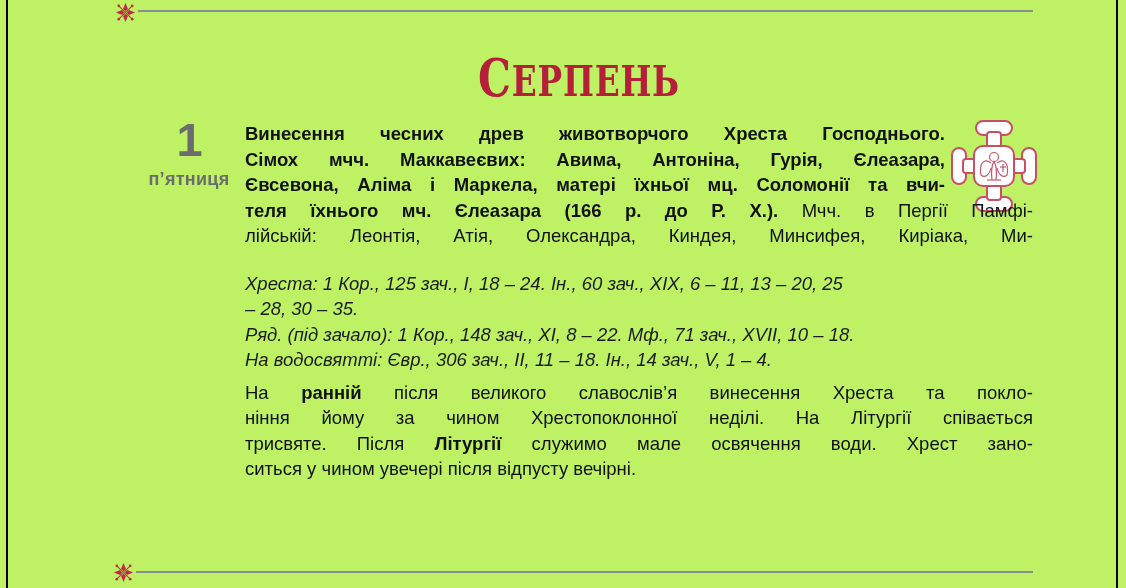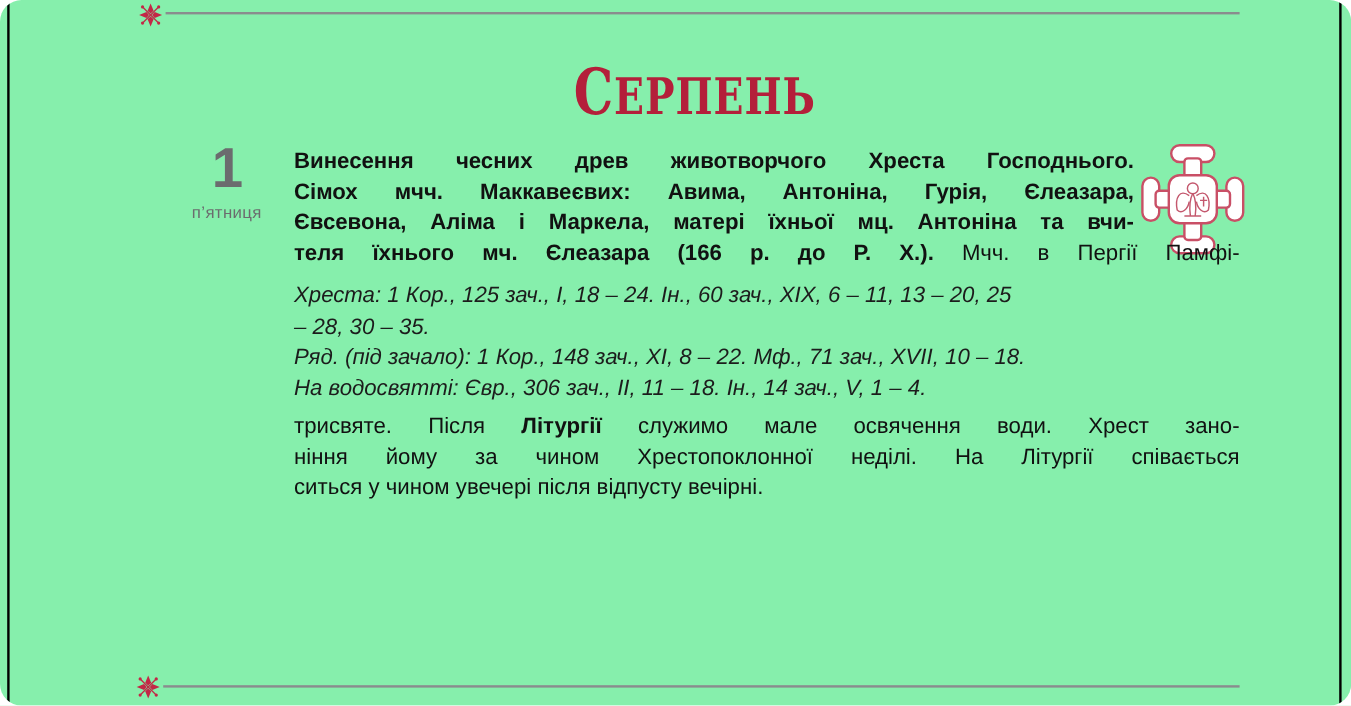--- a/index.html
+++ b/index.html
@@ -1,48 +1,48 @@
 <!DOCTYPE html>
 <html><head>
 <meta charset="utf-8">
 <style>
   html,body { margin:0; padding:0; background:#fff; }
   .page {
-    position:relative; width:1126px; height:588px; background:#86efac;
-    font-family:"Liberation Sans", sans-serif; color:#111; overflow:hidden;border-radius:18px;
+    position:relative; width:1126px; height:588px; background:#bef264;
+    font-family:"Liberation Sans", sans-serif; color:#111; overflow:hidden;
   }
   .vline { position:absolute; top:0; bottom:0; width:2px; background:#000; }
   .vline.left { left:6px; } .vline.right { left:1116px; }
   .rule { position:absolute; height:2px; background:#8a8c8e; }
   .rule.top { left:138px; top:10px; width:895px; }
   .rule.bottom { left:136px; top:571px; width:897px; }
   .sparkle { position:absolute; width:23px; height:23px; }
   .sparkle.top { left:114px; top:1px; }
   .sparkle.bottom { left:112px; top:561px; }
 
   .month-title {
     position:absolute; left:125px; top:46px; width:908px; text-align:center;
     font-family:"DejaVu Serif", serif; font-weight:bold; color:#b41f3a;
     font-size:42px; line-height:1.2; letter-spacing:1px;
     transform:scaleX(0.78); transform-origin:center;
   }
   .month-title::first-letter { font-size:53px; }
 
   .datebox { position:absolute; left:131px; top:118px; width:116px; text-align:center; color:#6b6c6e; }
   .day-num { font-size:47px; font-weight:bold; line-height:44px; letter-spacing:-1px; }
-  .weekday { font-size:14px; font-weight:normal; margin-top:7px; letter-spacing:0.3px; }
+  .weekday { font-size:18px; font-weight:bold; margin-top:7px; letter-spacing:0.3px; }
 
   .body-col { position:absolute; left:245px; top:121px; width:788px; font-size:18.5px; line-height:25.5px; }
   .body-col p { margin:0; }
   .fl { width:788px; white-space:nowrap; }
   .fl.narrow { width:700px; }
   .just { text-align:justify; text-align-last:justify; white-space:normal; }
   .b { font-weight:bold; }
 
-  .readings { margin-top:10px; font-style:italic; color:#1c1c1c; }
+  .readings { margin-top:22px; font-style:italic; color:#1c1c1c; }
   .fast-note { font-weight:bold; margin-top:1px; }
   .rubric { margin-top:7px; }
 
   .cross-icon { position:absolute; left:950px; top:117px; }
 </style>
 </head>
 <body>
 
 <div class="page">
 
@@ -100,35 +100,37 @@
         <line x1="50" y1="50" x2="56" y2="50"></line>
       </g>
     </svg>
   </span>
 
   <div class="body-col">
 
     <div>
       <p class="fl narrow just"><span class="b">Винесення чесних древ животворчого Хреста Господнього.</span><span></span></p>
       <p class="fl narrow just"><span class="b">Сімох мчч. Маккавеєвих: Авима, Антоніна, Гурія, Єлеазара,</span><span></span></p>
-      <p class="fl narrow just"><span class="b">Євсевона, Аліма і Маркела, матері їхньої мц. Антоніна та вчи-</span><span></span></p>
+      <p class="fl narrow just"><span class="b">Євсевона, Аліма і Маркела, матері їхньої мц. Соломонії та вчи-</span><span></span></p>
       <p class="fl just"><span class="b">теля їхнього мч. Єлеазара (166 р. до Р. Х.). </span><span>Мчч. в Пергії Памфі-</span></p>
+      <p class="fl just"><span class="b"></span><span>лійській: Леонтія, Атія, Олександра, Киндея, Минсифея, Киріака, Ми-</span></p>
     </div>
 
     <div class="readings">
       <p>Хреста: 1 Кор., 125 зач., I, 18 – 24. Ін., 60 зач., XIX, 6 – 11, 13 – 20, 25</p>
       <p>– 28, 30 – 35.</p>
       <p>Ряд. (під зачало): 1 Кор., 148 зач., XI, 8 – 22. Мф., 71 зач., XVII, 10 – 18.</p>
       <p>На водосвятті: Євр., 306 зач., II, 11 – 18. Ін., 14 зач., V, 1 – 4.</p>
     </div>
 
 
     <div class="rubric">
+      <p class="fl just"><span>На </span><span class="b">ранній</span><span> після великого славослів’я винесення Хреста та покло-</span></p>
+      <p class="fl just"><span>ніння йому за чином Хрестопоклонної неділі. На Літургії співається</span></p>
       <p class="fl just"><span>трисвяте. Після </span><span class="b">Літургії</span><span> служимо мале освячення води. Хрест зано-</span></p>
-      <p class="fl just"><span>ніння йому за чином Хрестопоклонної неділі. На Літургії співається</span></p>
       <p class="fl"><span>ситься у чином увечері після відпусту вечірні.</span></p>
     </div>
 
   </div>
 
   <span class="sparkle bottom">
     <svg width="23" height="23" viewBox="0 0 24 24">
       <g fill="#c32746" stroke="#c32746">
         <path stroke="none" d="M12 2 L14.6 8.4 L12 10.6 L9.4 8.4 Z"></path>
         <path stroke="none" d="M12 22 L14.6 15.6 L12 13.4 L9.4 15.6 Z"></path>

